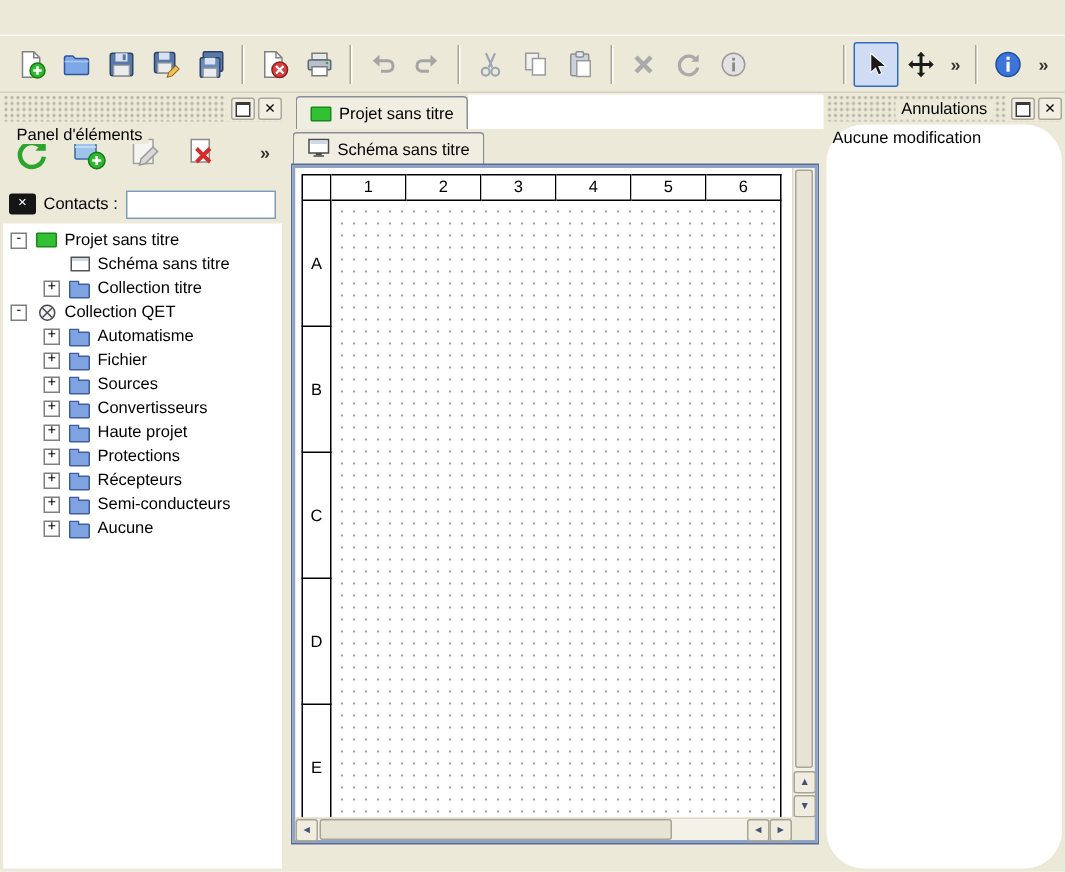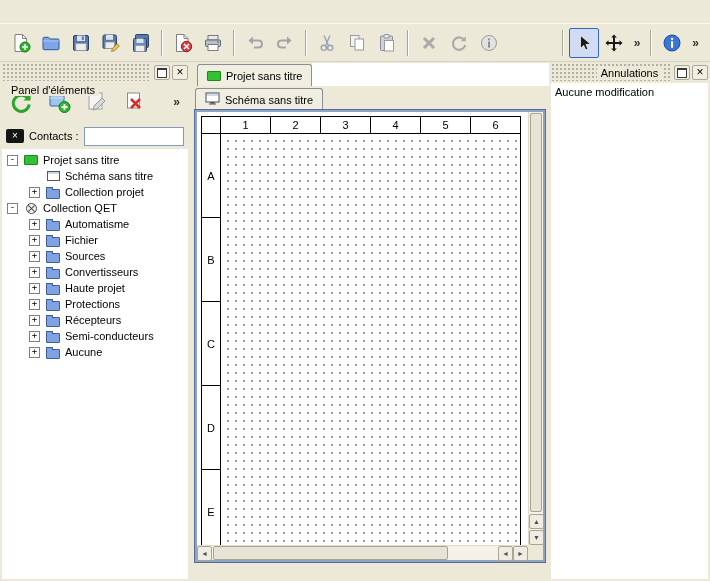--- a/index.html
+++ b/index.html
@@ -106,21 +106,21 @@
   .vbtns{position:absolute;left:0;right:0;bottom:0;display:flex;flex-direction:column;gap:1px;}
   .sbtn{width:15px;height:15px;background:#f0ecdf;border:1px solid #a9a593;border-radius:2px;display:flex;
         align-items:center;justify-content:center;font-size:7px;color:#44536e;box-sizing:border-box;padding:0;flex:none;}
   .hscroll{position:absolute;left:0;bottom:0;right:15px;height:15px;background:#f4f2e8;border-top:1px solid #dedaca;
            box-sizing:border-box;display:flex;align-items:center;}
   .htrack{position:relative;flex:1;height:15px;}
   .hthumb{position:absolute;left:1px;top:0;bottom:1px;width:82%;background:#e7e3d5;border:1px solid #a9a593;border-radius:2px;box-sizing:border-box;}
   .scorner{position:absolute;right:0;bottom:0;width:15px;height:15px;background:#ece9d8;}
 
   
-  .undo-list{position:absolute;left:2px;right:2px;top:21px;bottom:2px;background:#fff;padding:3px 4px;box-sizing:border-box;}
+  .undo-list{position:absolute;left:2px;right:2px;top:21px;bottom:2px;background:#fff;padding:3px 4px;box-sizing:border-box;border-radius:25px;}
 </style>
 </head>
 <body>
 
 <div id="win">
 
 
   <div class="toolbar">
     <button class="tbtn">
         <span>
@@ -358,21 +358,21 @@
         <span class="ticon">
             <span class="icon-schema"></span>
           </span>
         <span class="tlabel">Schéma sans titre</span>
       </div>
       <div class="trow lvl1">
         <span class="exp">+</span>
         <span class="ticon">
             <span class="icon-folder"></span>
           </span>
-        <span class="tlabel">Collection projet</span>
+        <span class="tlabel">Collection titre</span>
       </div>
       <div class="trow">
         <span class="exp">-</span>
         <span class="ticon">
             <span class="icon-qet"></span>
           </span>
         <span class="tlabel">Collection QET</span>
       </div>
       <div class="trow lvl1">
         <span class="exp">+</span>

